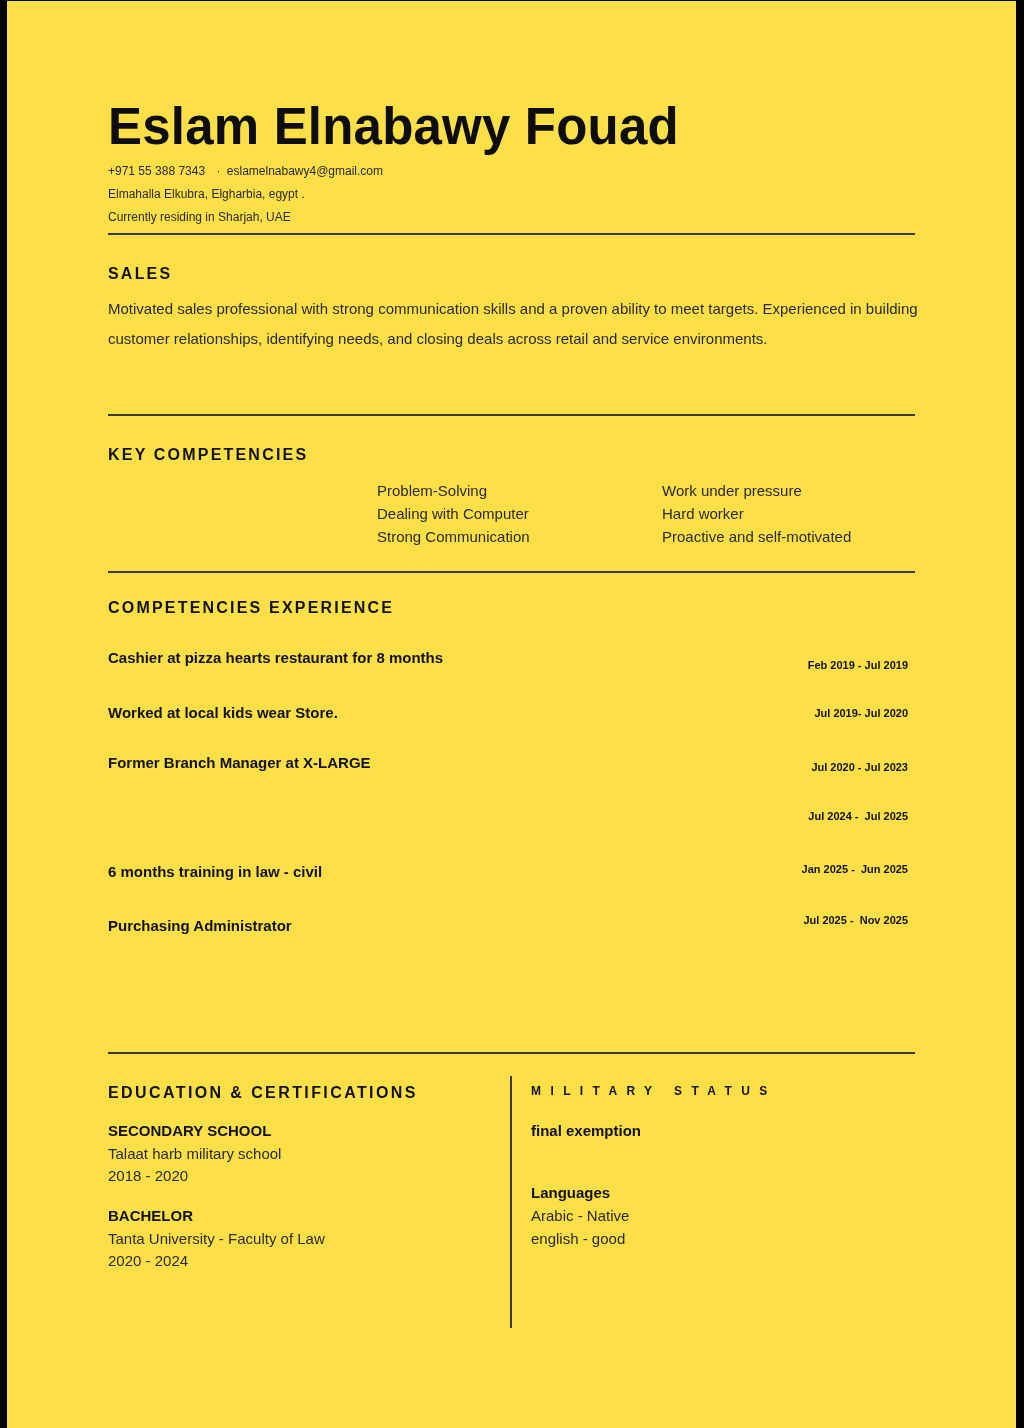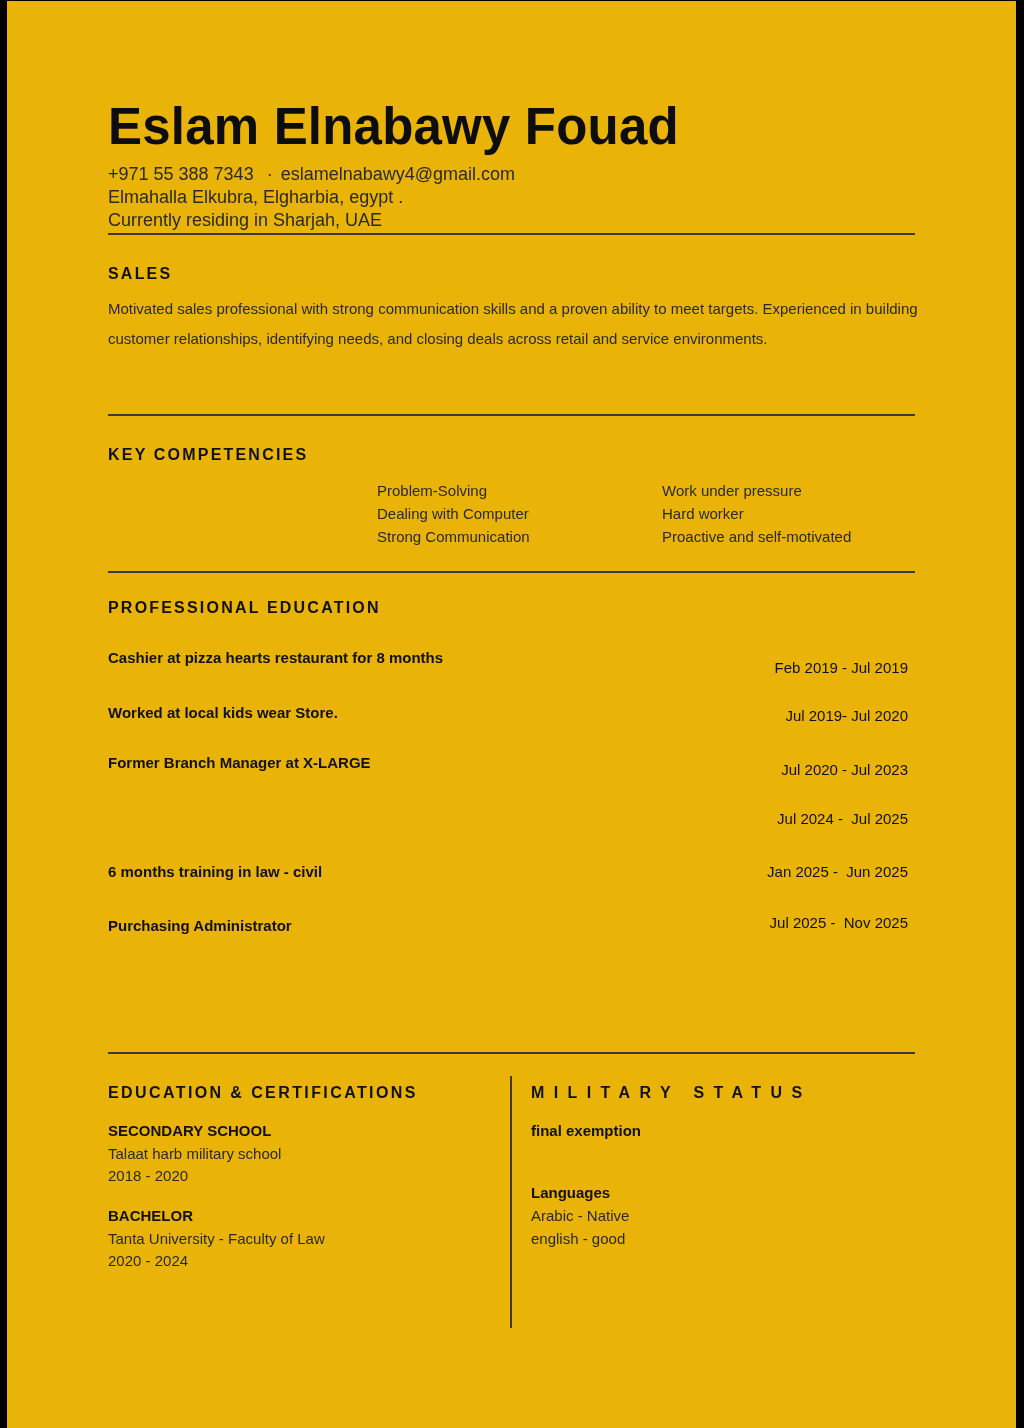--- a/index.html
+++ b/index.html
@@ -14,35 +14,35 @@
       overflow: hidden;
       font-family: "Liberation Sans", sans-serif;
       color: #1a1a1a;
     }
     .page {
       position: absolute;
       left: 7px;
       top: 1px;
       width: 1009px;
       height: 1427px;
-      background: #eab308;
+      background: #fde047;
     }
     .abs { position: absolute; }
     .name {
       left: 101px;
       top: 96px;
       font-size: 51px;
       font-weight: bold;
       color: #0d0d0d;
       letter-spacing: 0.2px;
       white-space: nowrap;
     }
     .contact {
       left: 101px;
-      font-size: 18px;
+      font-size: 12px;
       color: #2a2a2a;
       white-space: nowrap;
     }
     .rule {
       left: 101px;
       width: 807px;
       height: 2px;
       background: #3a3a3a;
     }
     .section-title {
@@ -70,22 +70,22 @@
     .comp-col div { white-space: nowrap; }
     .job-title {
       left: 101px;
       font-size: 15px;
       font-weight: bold;
       color: #111111;
       white-space: nowrap;
     }
     .job-date {
       right: 108px;
-      font-size: 15px;
-      font-weight: normal;
+      font-size: 11px;
+      font-weight: bold;
       color: #111111;
       white-space: pre;
       text-align: center;
     }
     .vdivider {
       left: 503px;
       top: 1075px;
       width: 2px;
       height: 252px;
       background: #3a3a3a;
@@ -97,21 +97,21 @@
       white-space: nowrap;
     }
     .edu-line {
       font-size: 15px;
       color: #2a2a2a;
       white-space: nowrap;
     }
     .mil-title {
       left: 524px;
       top: 1083px;
-      font-size: 16px;
+      font-size: 12px;
       font-weight: bold;
       letter-spacing: 9.4px;
       color: #111111;
       white-space: nowrap;
     }
   </style>
 </head>
 <body>
 
 <div class="page">
@@ -141,21 +141,21 @@
     <div>Proactive and self-motivated</div>
   </div>
   <div class="abs comp-col" style="left:370px;">
     <div>Problem-Solving</div>
     <div>Dealing with Computer</div>
     <div>Strong Communication</div>
   </div>
 
   <div class="abs rule" style="top:570px;"></div>
 
-  <div class="abs section-title" style="top:598px;">PROFESSIONAL EDUCATION</div>
+  <div class="abs section-title" style="top:598px;">COMPETENCIES EXPERIENCE</div>
 
   <div class="abs job-title" style="top:648px;">Cashier at pizza hearts restaurant for 8 months</div>
   <div class="abs job-date" style="top:658px;">Feb 2019 - Jul 2019</div>
 
   <div class="abs job-title" style="top:703px;">Worked at local kids wear Store.</div>
   <div class="abs job-date" style="top:706px;">Jul 2019- Jul 2020</div>
 
   <div class="abs job-title" style="top:753px;">Former Branch Manager at X-LARGE</div>
   <div class="abs job-date" style="top:760px;">Jul 2020 - Jul 2023</div>
 

